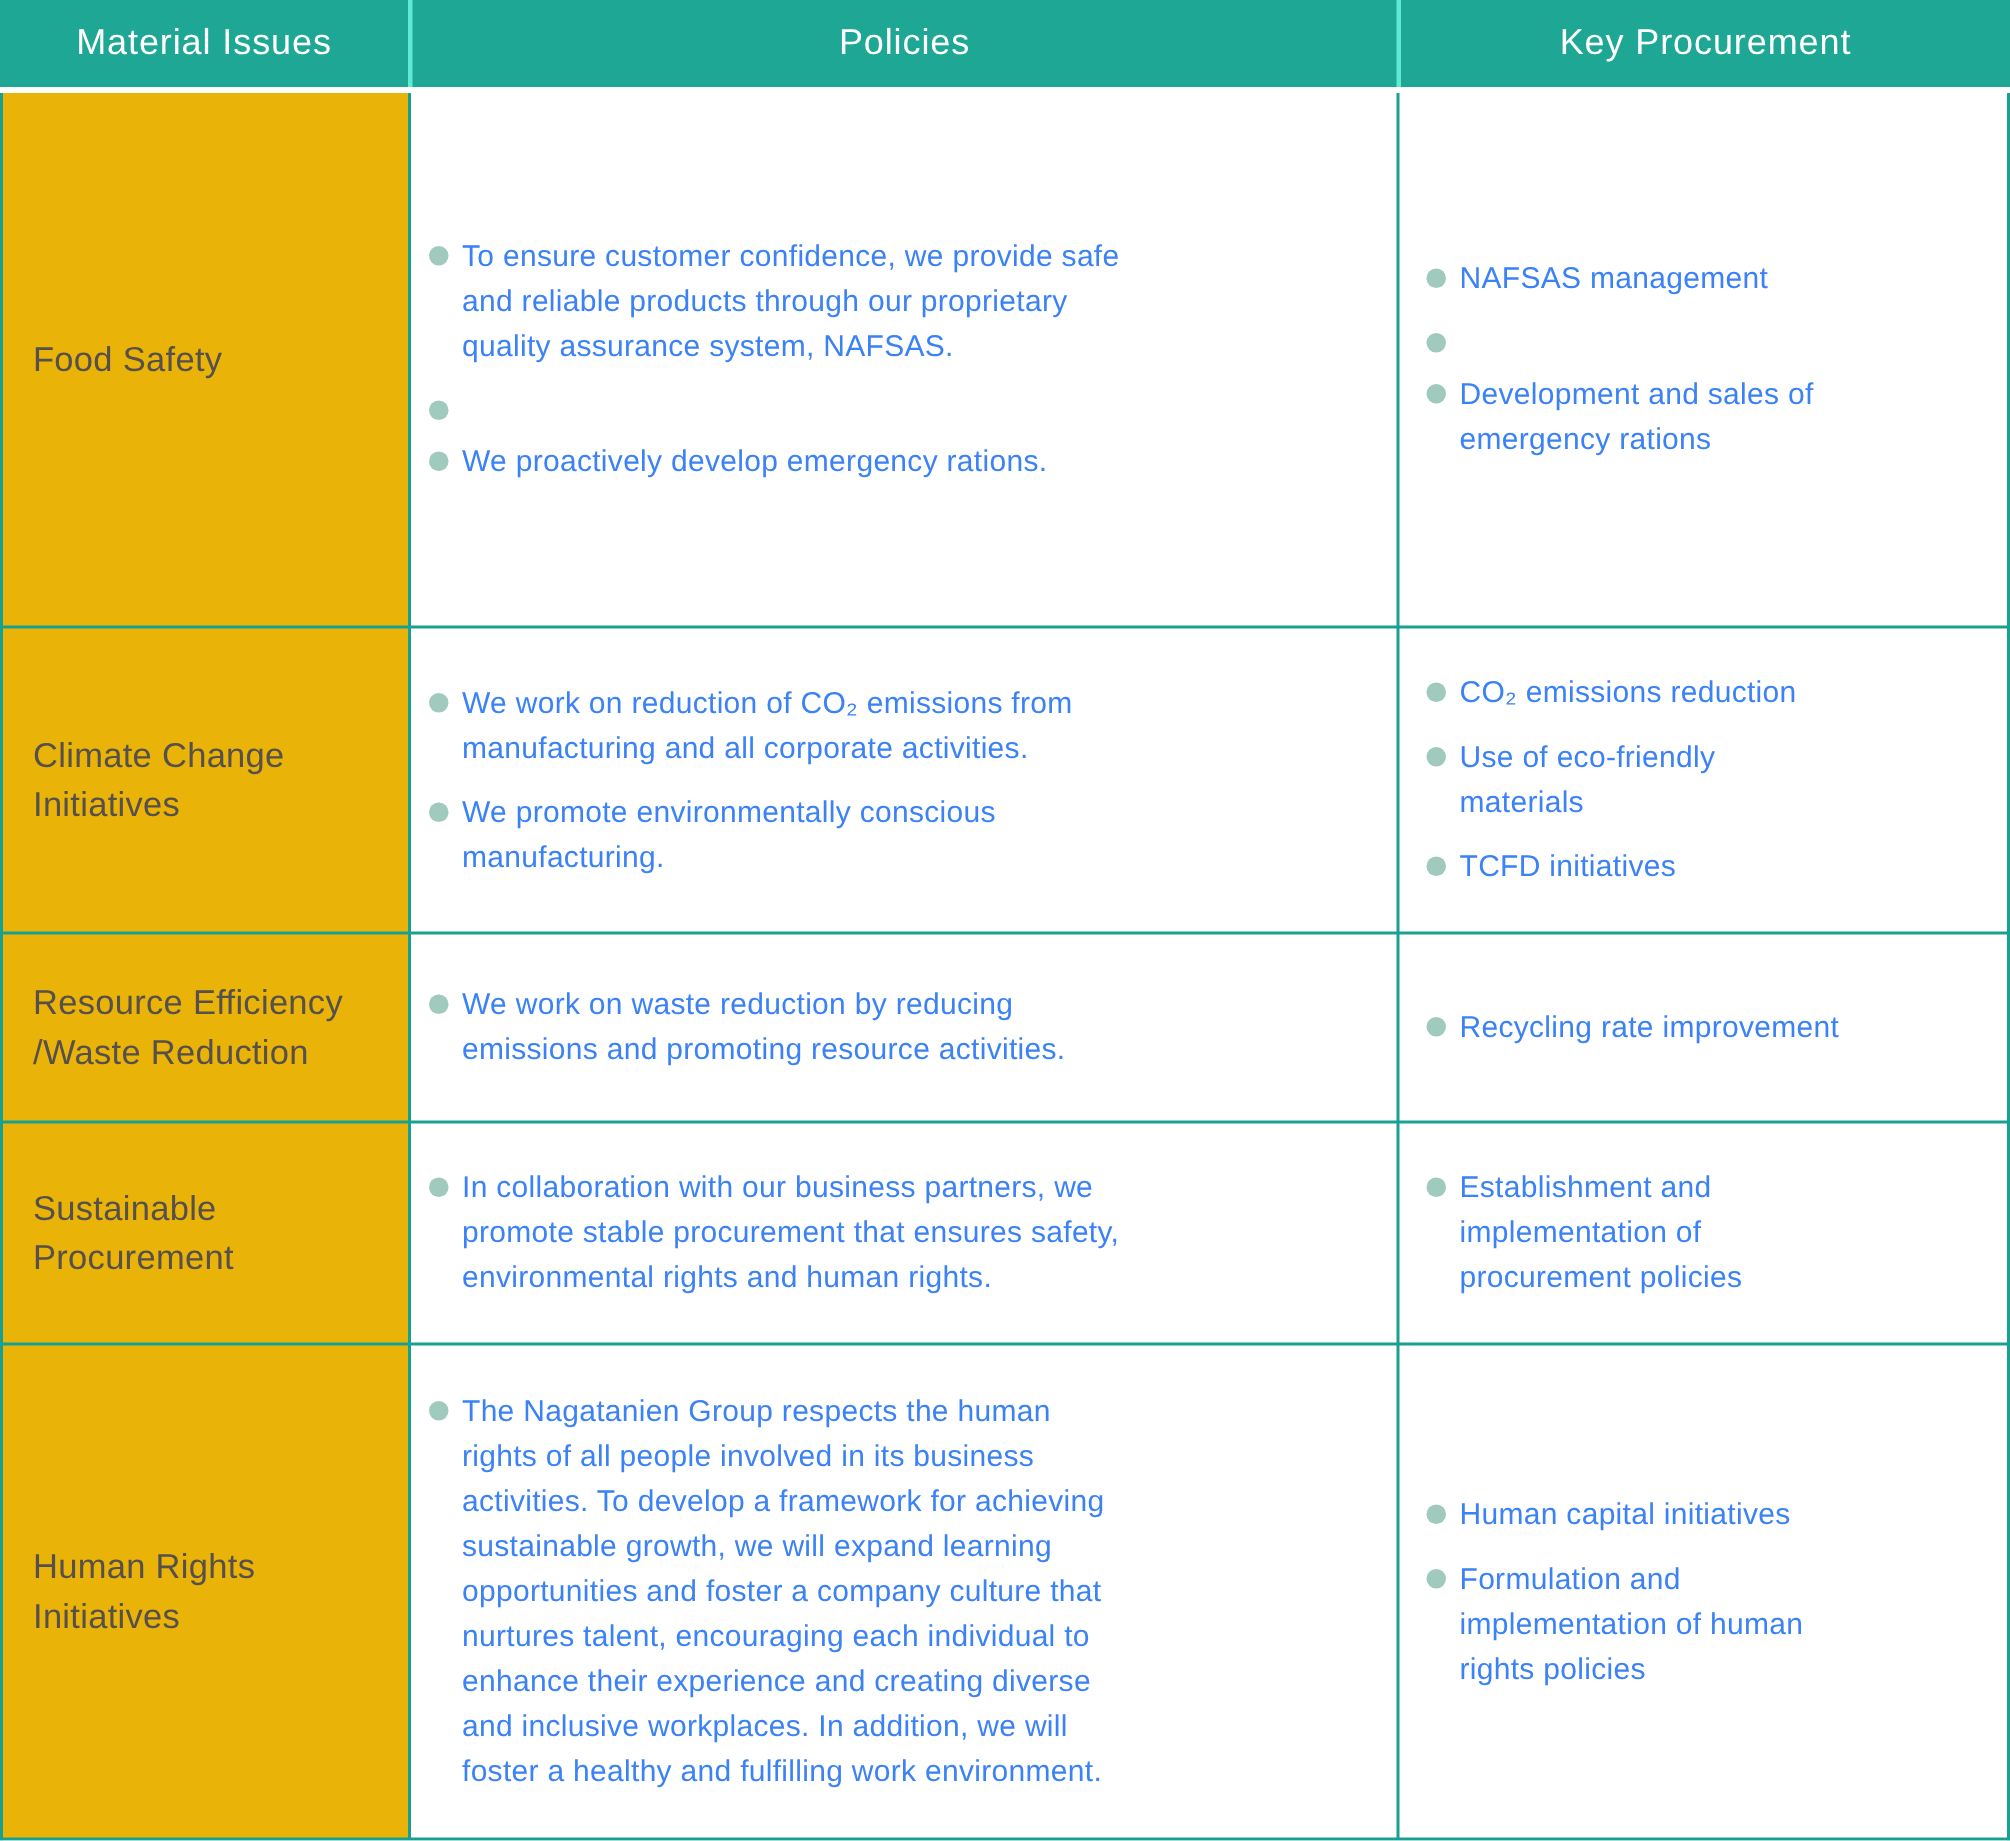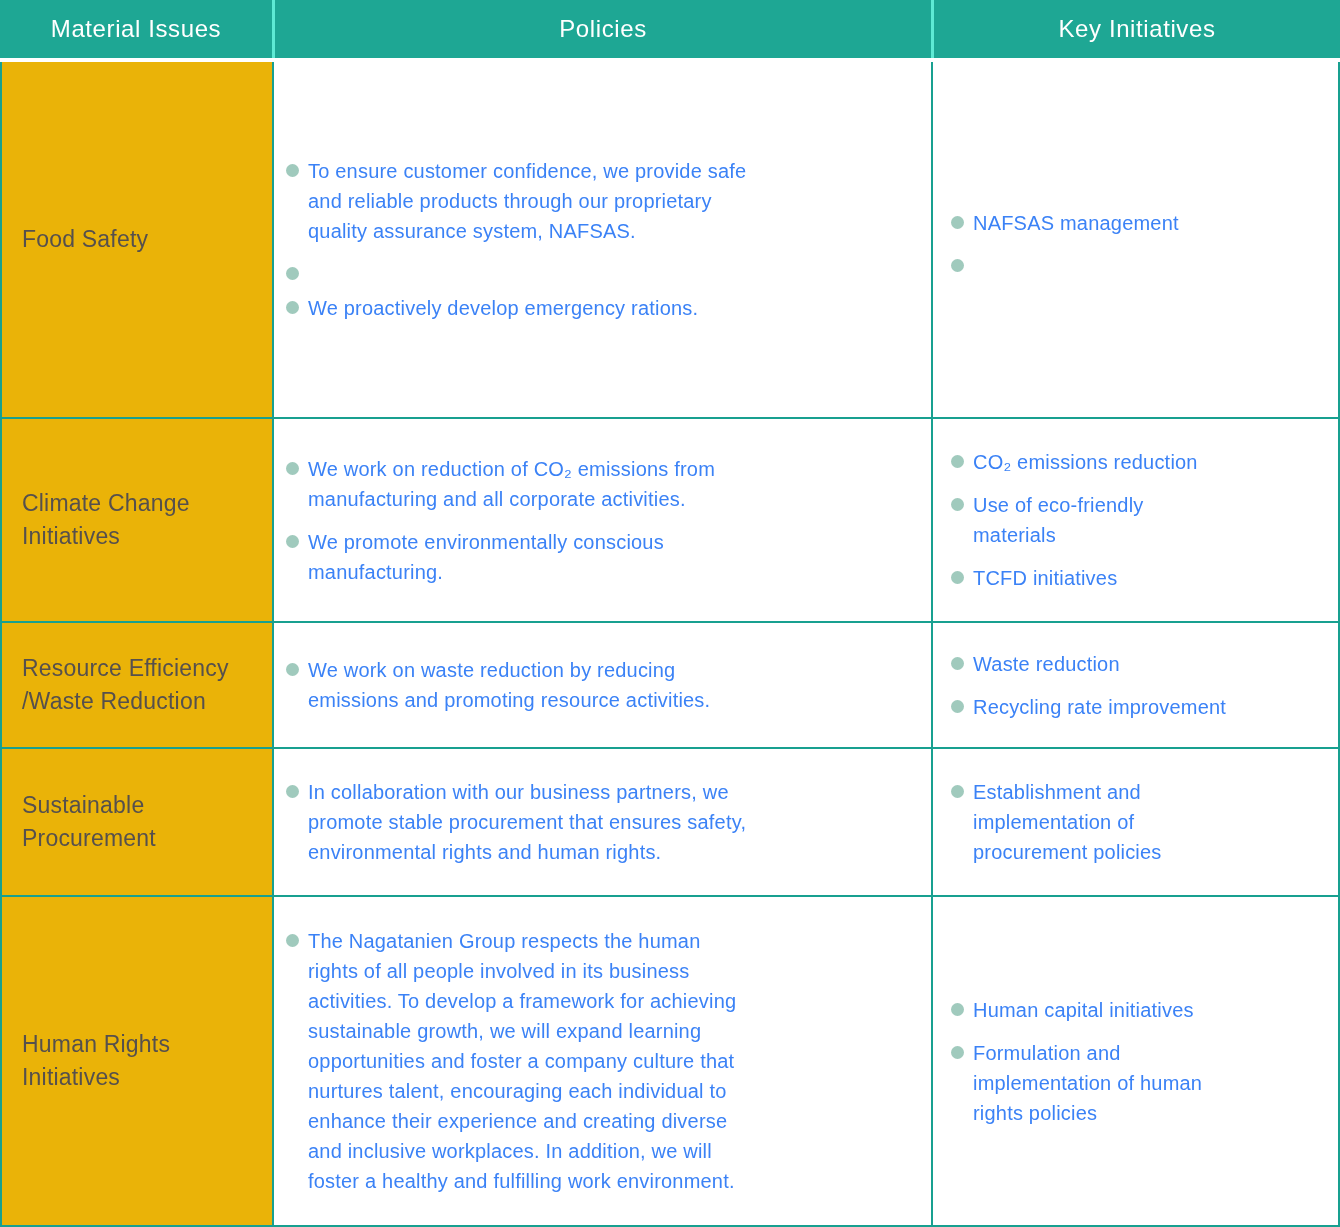--- a/index.html
+++ b/index.html
@@ -101,21 +101,21 @@
   }
 </style>
 </head>
 <body>
 
 <div class="page">
 
   <div class="header-row">
     <div class="header-cell">Material Issues</div>
     <div class="header-cell">Policies</div>
-    <div class="header-cell">Key Initiatives</div>
+    <div class="header-cell">Key Procurement</div>
   </div>
 
   <div class="body-grid">
 
     <div class="cell issue-cell">
       <div class="issue-label">Food Safety</div>
     </div>
     <div class="cell policies-cell">
       <div class="bullet-item">
         <span class="bullet-dot"></span>
@@ -132,20 +132,25 @@
       </div>
     </div>
     <div class="cell initiatives-cell">
       <div class="bullet-item">
         <span class="bullet-dot"></span>
         <div class="bullet-text">NAFSAS management</div>
       </div>
       <div class="bullet-item">
         <span class="bullet-dot"></span>
       </div>
+      <div class="bullet-item">
+        <span class="bullet-dot"></span>
+        <div class="bullet-text">Development and sales of
+emergency rations</div>
+      </div>
     </div>
 
     <div class="cell issue-cell">
       <div class="issue-label">Climate Change
 Initiatives</div>
     </div>
     <div class="cell policies-cell">
       <div class="bullet-item">
         <span class="bullet-dot"></span>
         <div class="bullet-text">We work on reduction of CO₂ emissions from
@@ -178,24 +183,20 @@
 /Waste Reduction</div>
     </div>
     <div class="cell policies-cell">
       <div class="bullet-item">
         <span class="bullet-dot"></span>
         <div class="bullet-text">We work on waste reduction by reducing
 emissions and promoting resource activities.</div>
       </div>
     </div>
     <div class="cell initiatives-cell">
-      <div class="bullet-item">
-        <span class="bullet-dot"></span>
-        <div class="bullet-text">Waste reduction</div>
-      </div>
       <div class="bullet-item">
         <span class="bullet-dot"></span>
         <div class="bullet-text">Recycling rate improvement</div>
       </div>
     </div>
 
     <div class="cell issue-cell">
       <div class="issue-label">Sustainable
 Procurement</div>
     </div>

